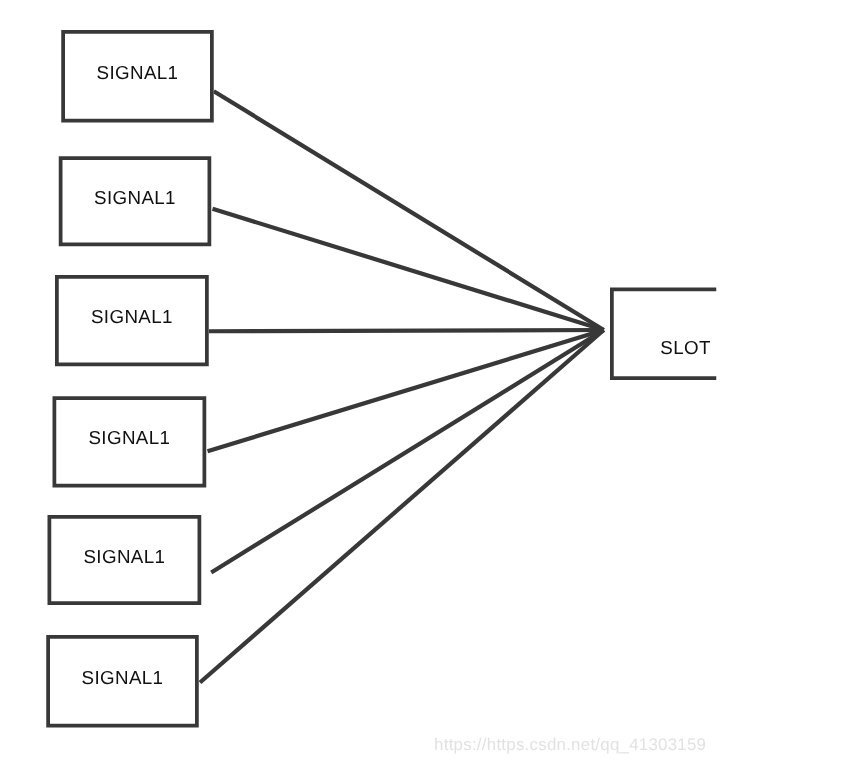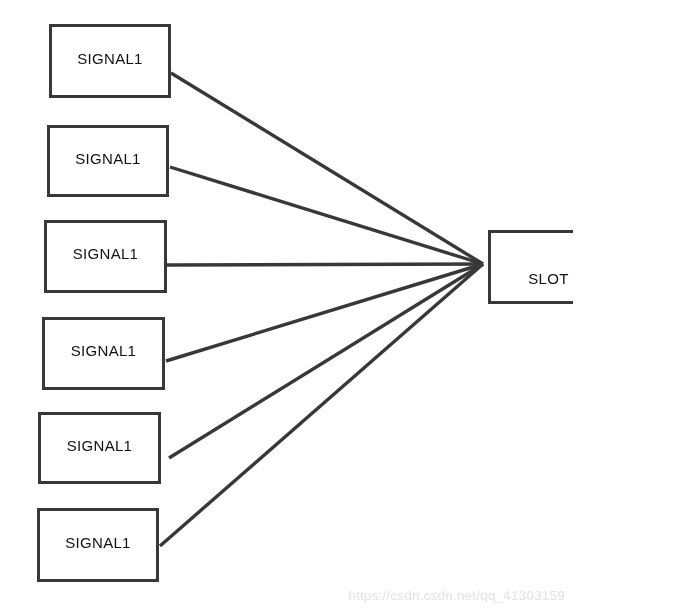--- a/index.html
+++ b/index.html
@@ -79,14 +79,14 @@
       <div class="diagram-node" style="left: 38px; top: 412px; width: 123px; height: 72px; border-color: rgb(56, 56, 56); background: rgb(255, 255, 255);">
         <span class="node-label" style="color: rgb(17, 17, 17); transform: translateY(-3px);">SIGNAL1</span>
       </div>
       <div class="diagram-node" style="left: 37px; top: 508px; width: 122px; height: 74px; border-color: rgb(56, 56, 56); background: rgb(255, 255, 255);">
         <span class="node-label" style="color: rgb(17, 17, 17); transform: translateY(-3px);">SIGNAL1</span>
       </div>
       <div class="diagram-node" style="left: 488px; top: 230px; width: 121px; height: 74px; border-color: rgb(56, 56, 56); background: rgb(255, 255, 255);">
         <span class="node-label" style="color: rgb(17, 17, 17); transform: translateY(-11px); margin-top: 44px;">SLOT</span>
       </div>
     </div>
-  <div class="watermark" style="color: rgb(226, 226, 226);">https://csdn.csdn.net/qq_41303159</div>
+  <div class="watermark" style="color: rgb(226, 226, 226);">https://https.csdn.net/qq_41303159</div>
 </div>
 
 </body></html>

